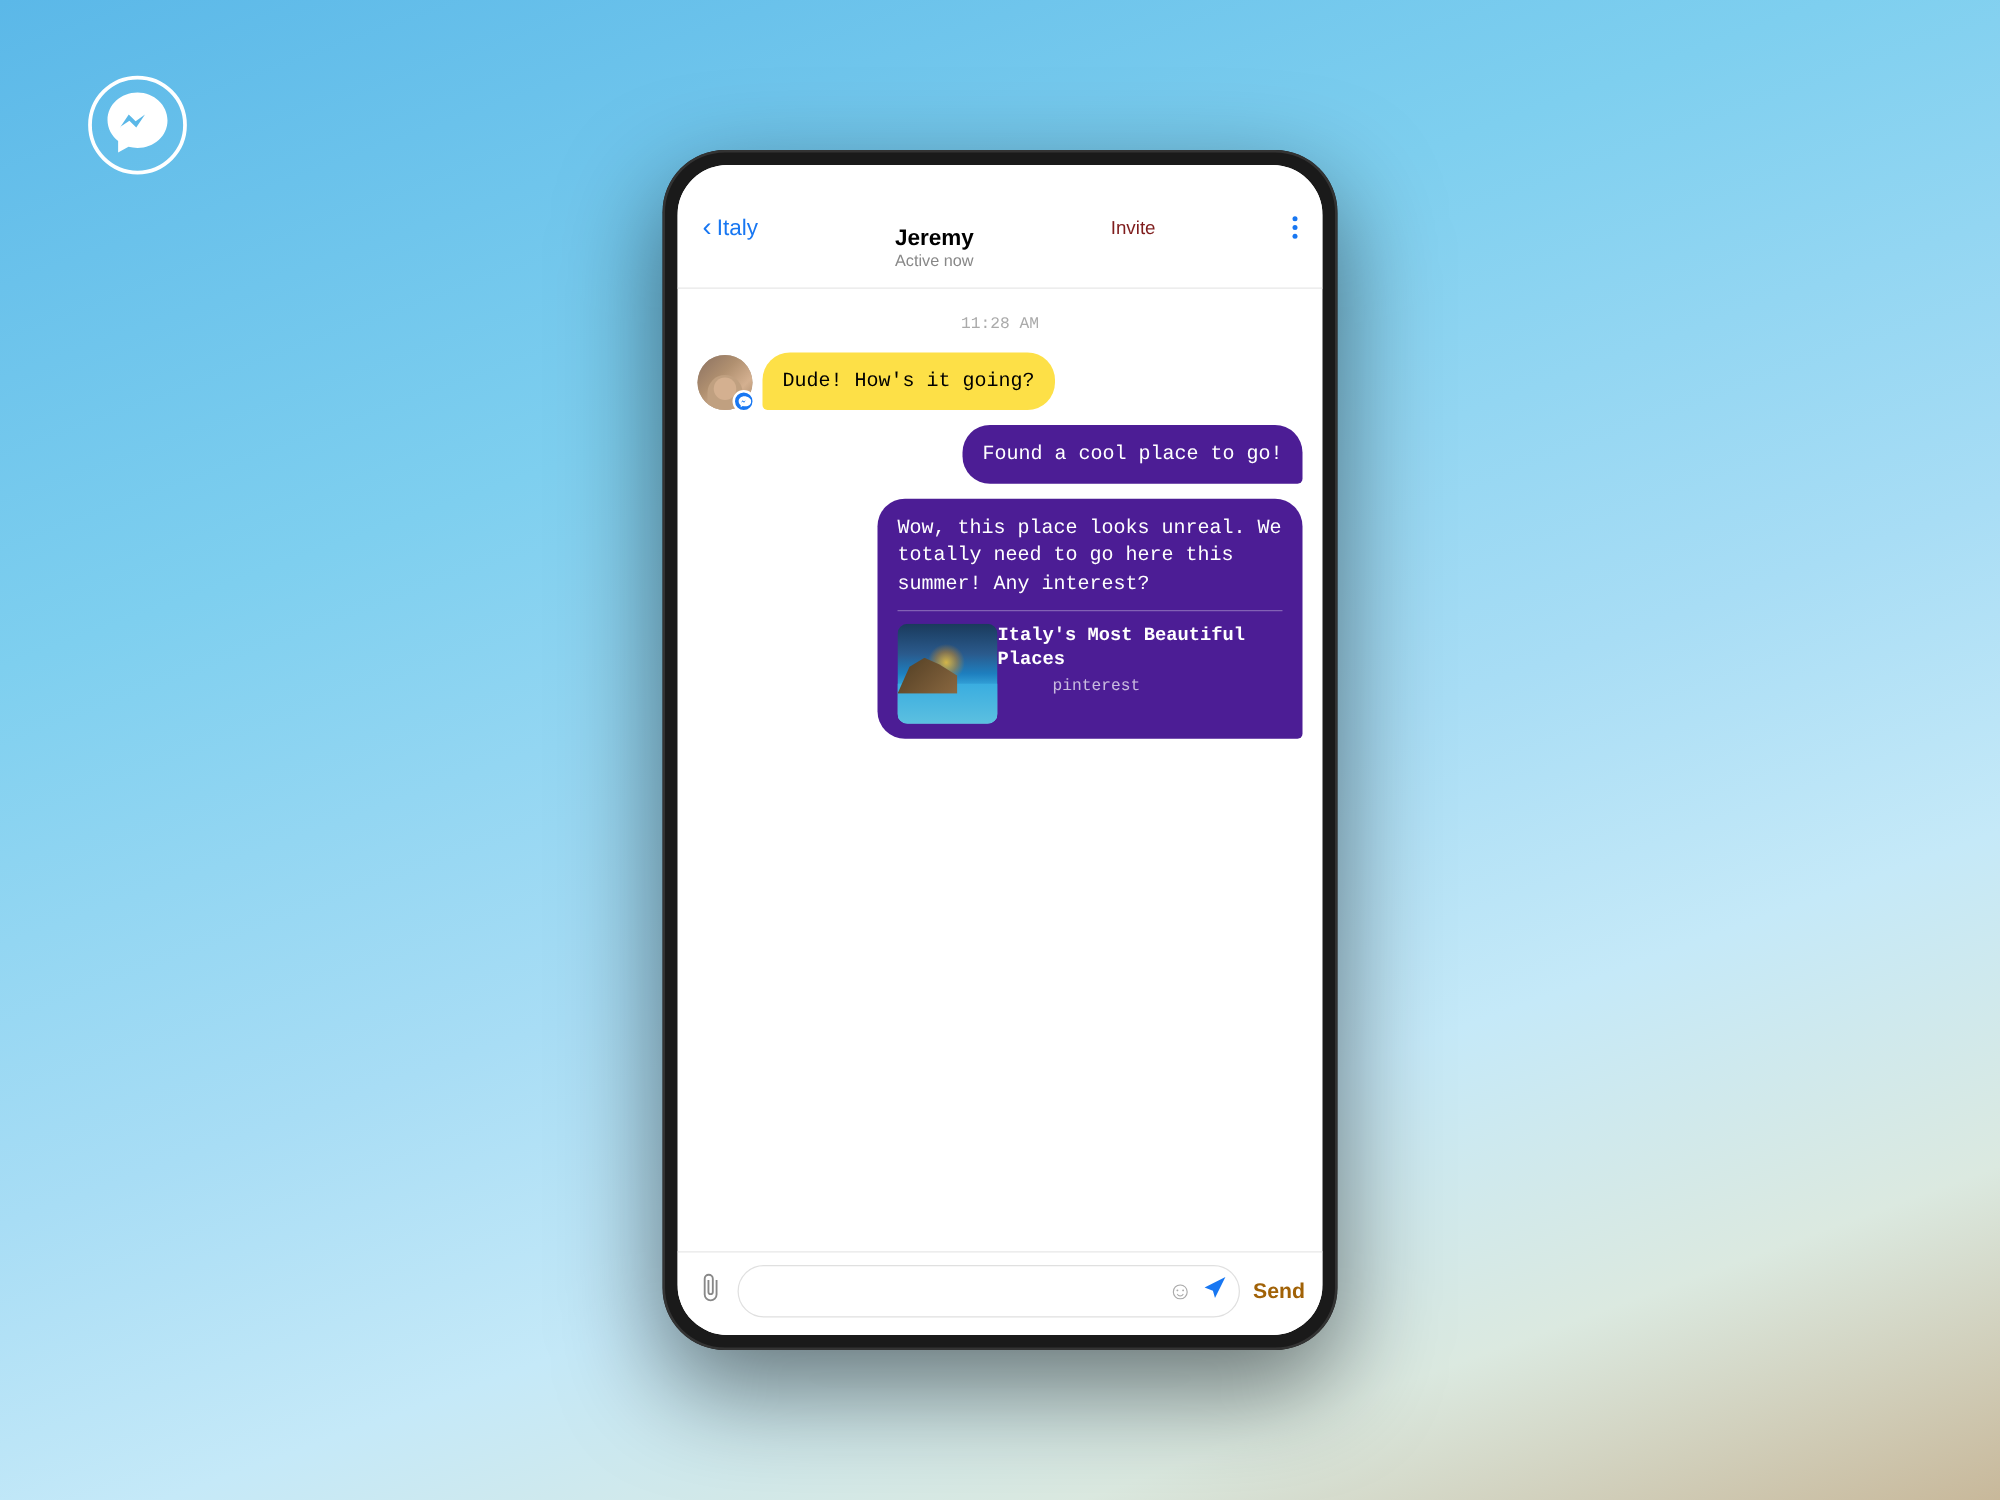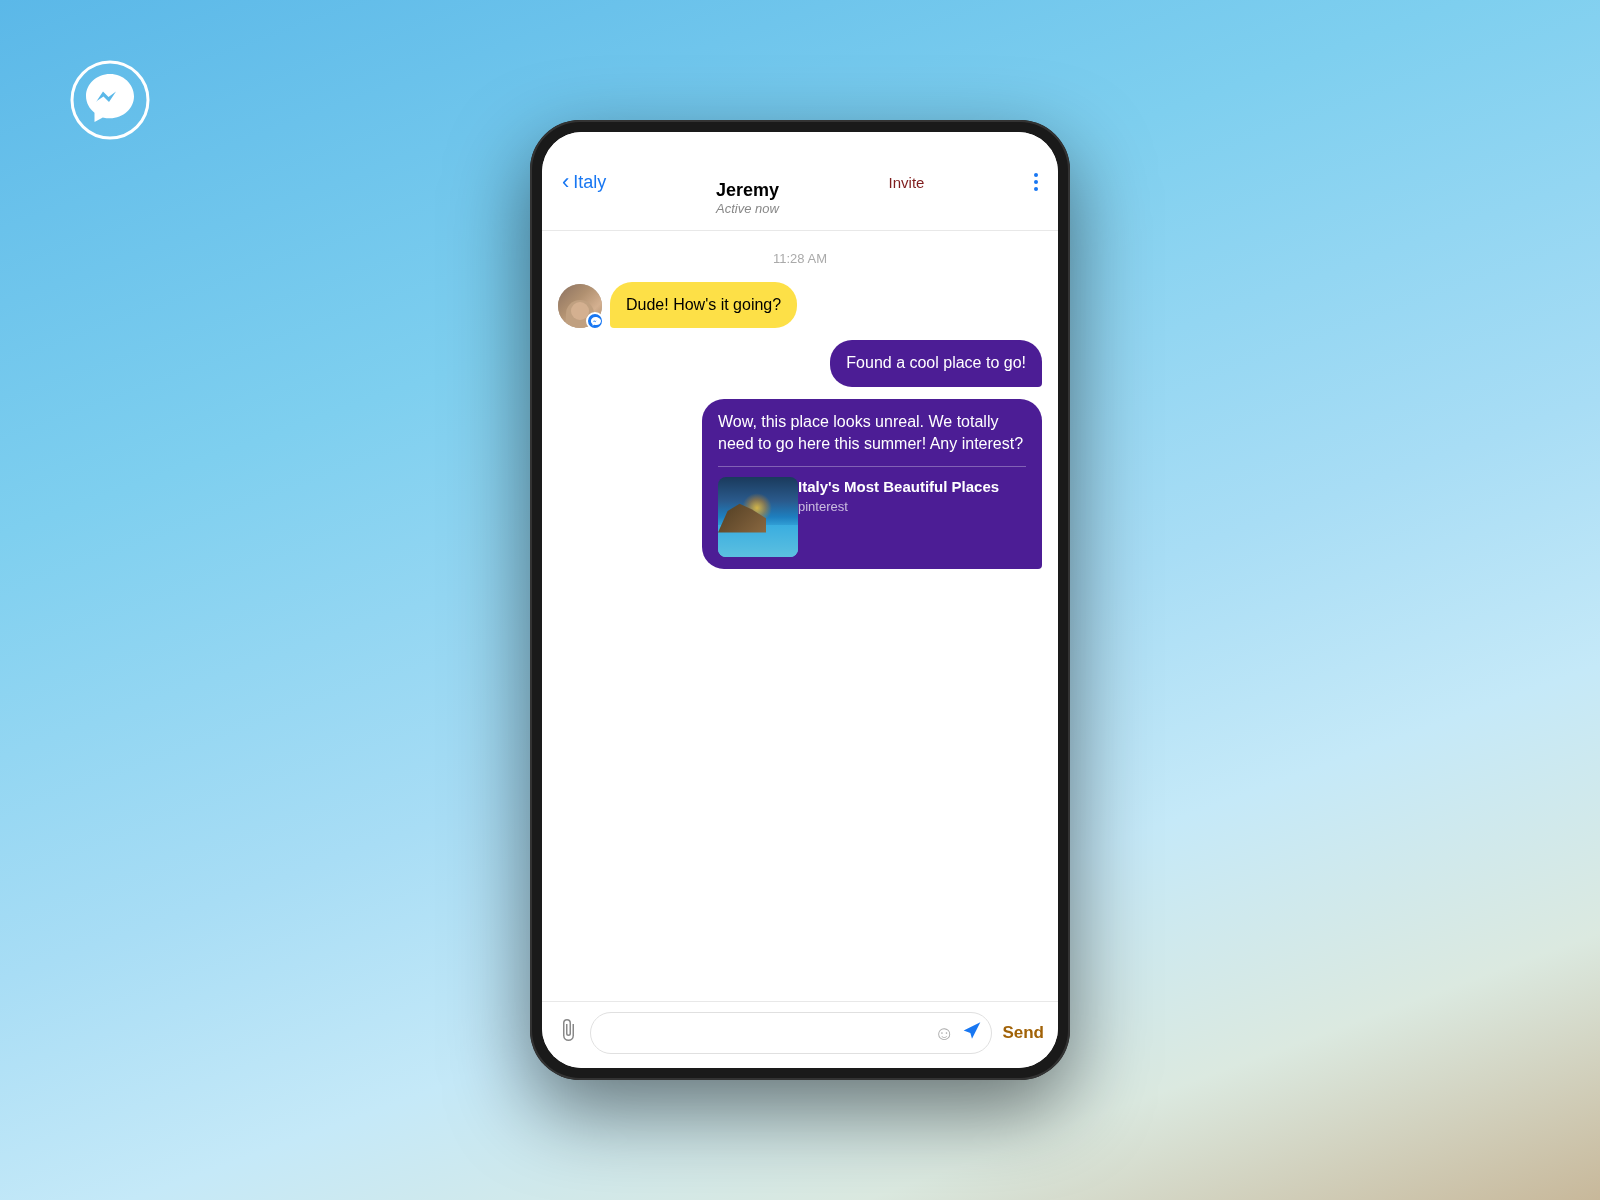--- a/index.html
+++ b/index.html
@@ -97,21 +97,20 @@
     .header-name {
       font-weight: 700;
       font-size: 18px;
       color: #000;
       margin-top: 32px;
     }
 
     .header-status {
       font-size: 13px;
       color: #888;
-      font-style: italic;
     }
 
     .header-invite {
       color: #7f1d1d;
       font-size: 15px;
       cursor: pointer;
     }
 
     .header-more {
       color: #1877f2;
@@ -132,20 +131,21 @@
     }
 
     
     .messages-area {
       flex: 1;
       overflow-y: auto;
       padding: 20px 16px;
       display: flex;
       flex-direction: column;
       gap: 12px;
+      font-family: Liberation Mono, monospace;
     }
 
     .timestamp {
       text-align: center;
       color: #aaa;
       font-size: 13px;
       margin-bottom: 4px;
     }
 
     
@@ -306,20 +306,21 @@
       font-weight: 700;
       font-size: 15px;
       color: #fff;
       line-height: 1.3;
     }
 
     .rich-link-source {
       font-size: 13px;
       color: rgba(255,255,255,0.7);
       margin-top: 2px;
+      padding-left: 44px;
     }
 
     .rich-link-desc {
       font-size: 14px;
       color: rgba(255,255,255,0.85);
       margin-top: 8px;
       line-height: 1.4;
     }
 
     

